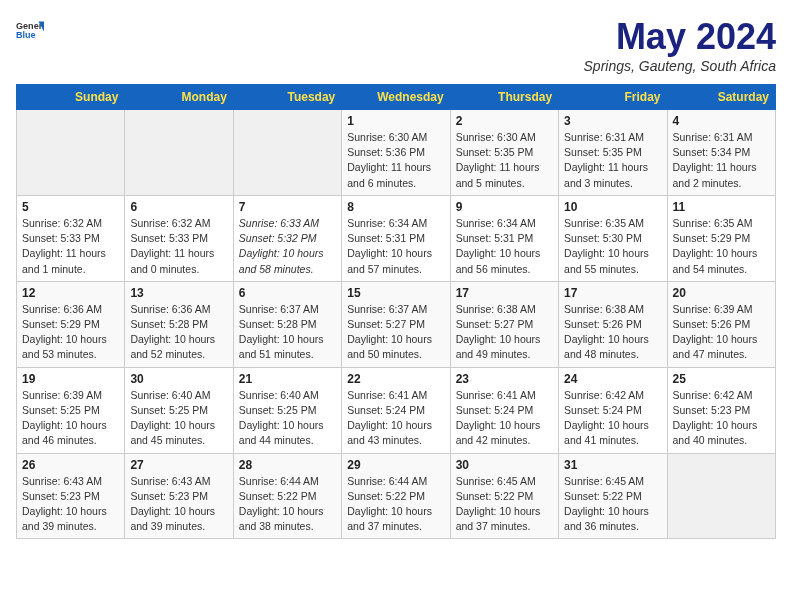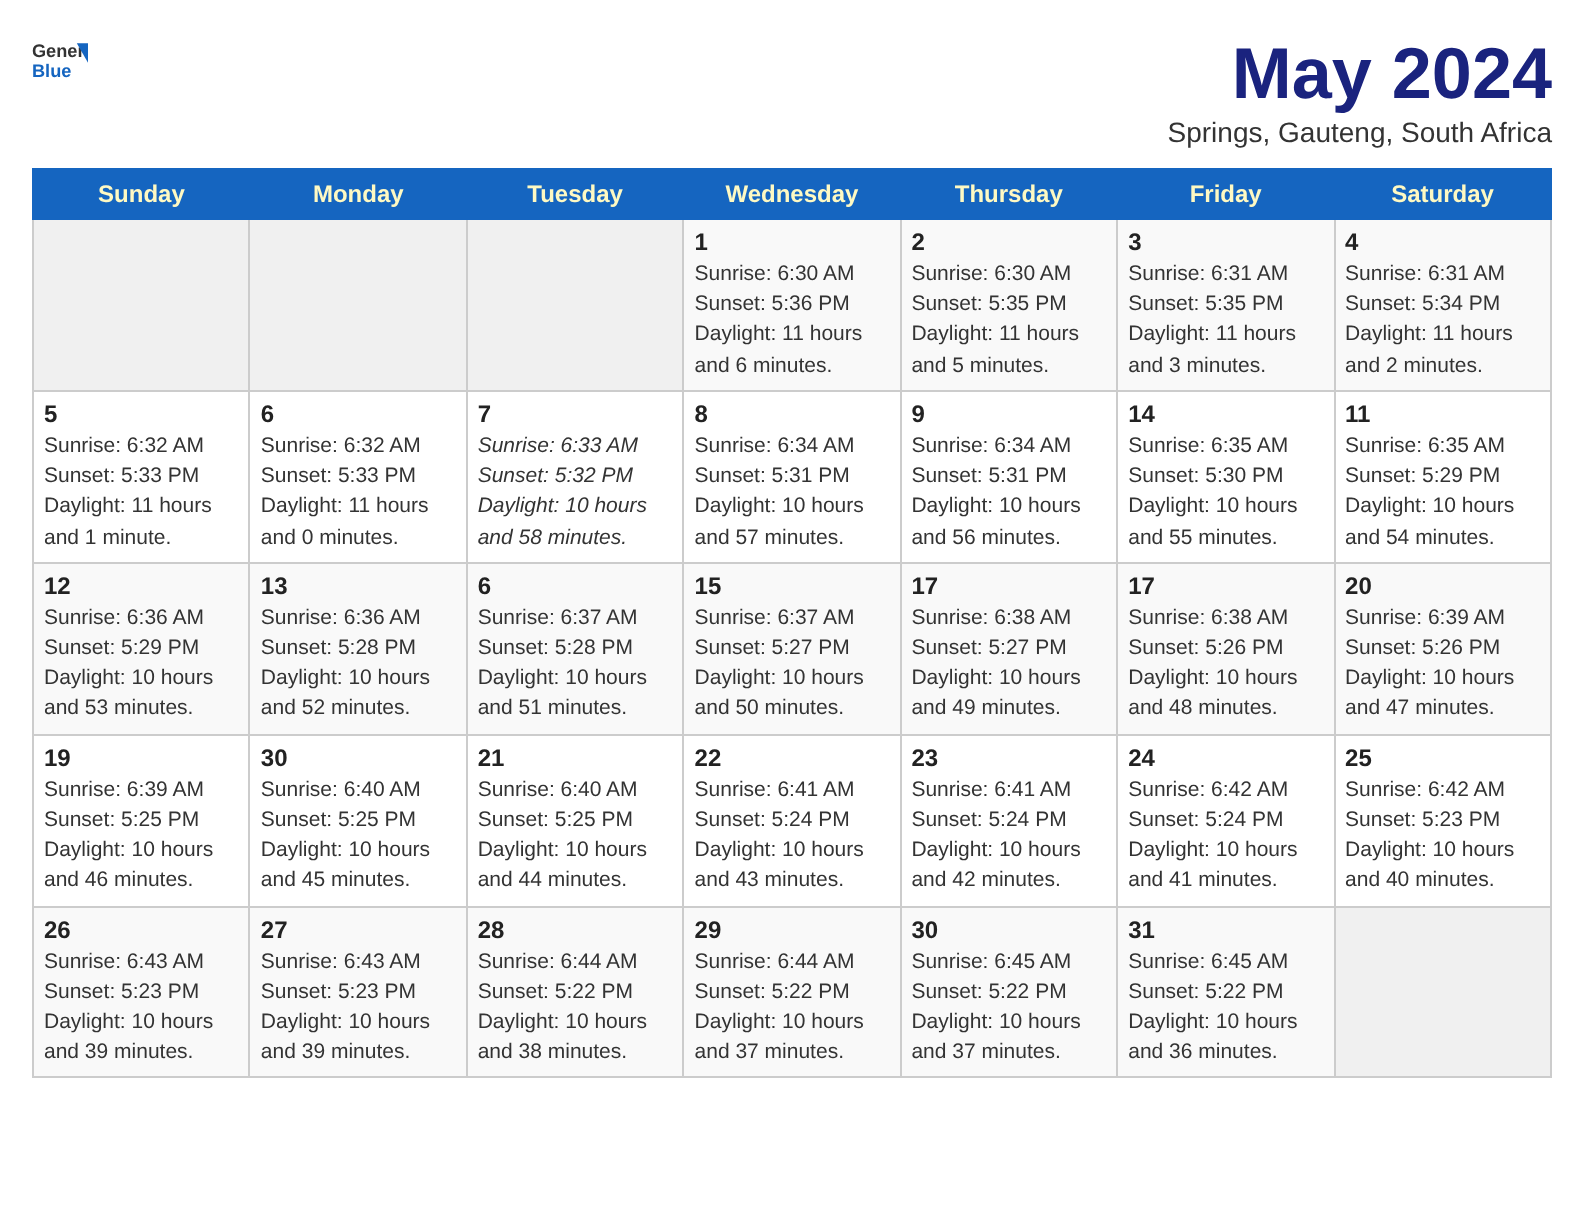--- a/index.html
+++ b/index.html
@@ -30,30 +30,31 @@
     }
     .main-title {
       font-size: 36px;
       font-weight: bold;
       color: #1a237e;
       text-align: right;
     }
     .subtitle {
       font-size: 14px;
       color: #333;
+      font-style: italic;
     }
     table {
       width: 100%;
       border-collapse: collapse;
       font-size: 11px;
     }
     thead tr th {
       background-color: #1565c0;
-      color: #fef9c3;
-      text-align: center;
+      color: #fde047;
+      text-align: right;
       padding: 5px 6px;
       font-size: 12px;
       font-weight: bold;
       border: 1px solid #1565c0;
     }
     tbody tr td {
       border: 1px solid #ccc;
       padding: 4px 5px;
       vertical-align: top;
       background: #fff;
@@ -172,21 +173,21 @@
 and 57 minutes.</div>
         </td>
         <td>
           <span class="day-num">9</span>
           <div class="day-info" style="white-space: pre-line;">Sunrise: 6:34 AM
 Sunset: 5:31 PM
 Daylight: 10 hours
 and 56 minutes.</div>
         </td>
         <td>
-          <span class="day-num">14</span>
+          <span class="day-num">10</span>
           <div class="day-info" style="white-space: pre-line;">Sunrise: 6:35 AM
 Sunset: 5:30 PM
 Daylight: 10 hours
 and 55 minutes.</div>
         </td>
         <td>
           <span class="day-num">11</span>
           <div class="day-info" style="white-space: pre-line;">Sunrise: 6:35 AM
 Sunset: 5:29 PM
 Daylight: 10 hours

